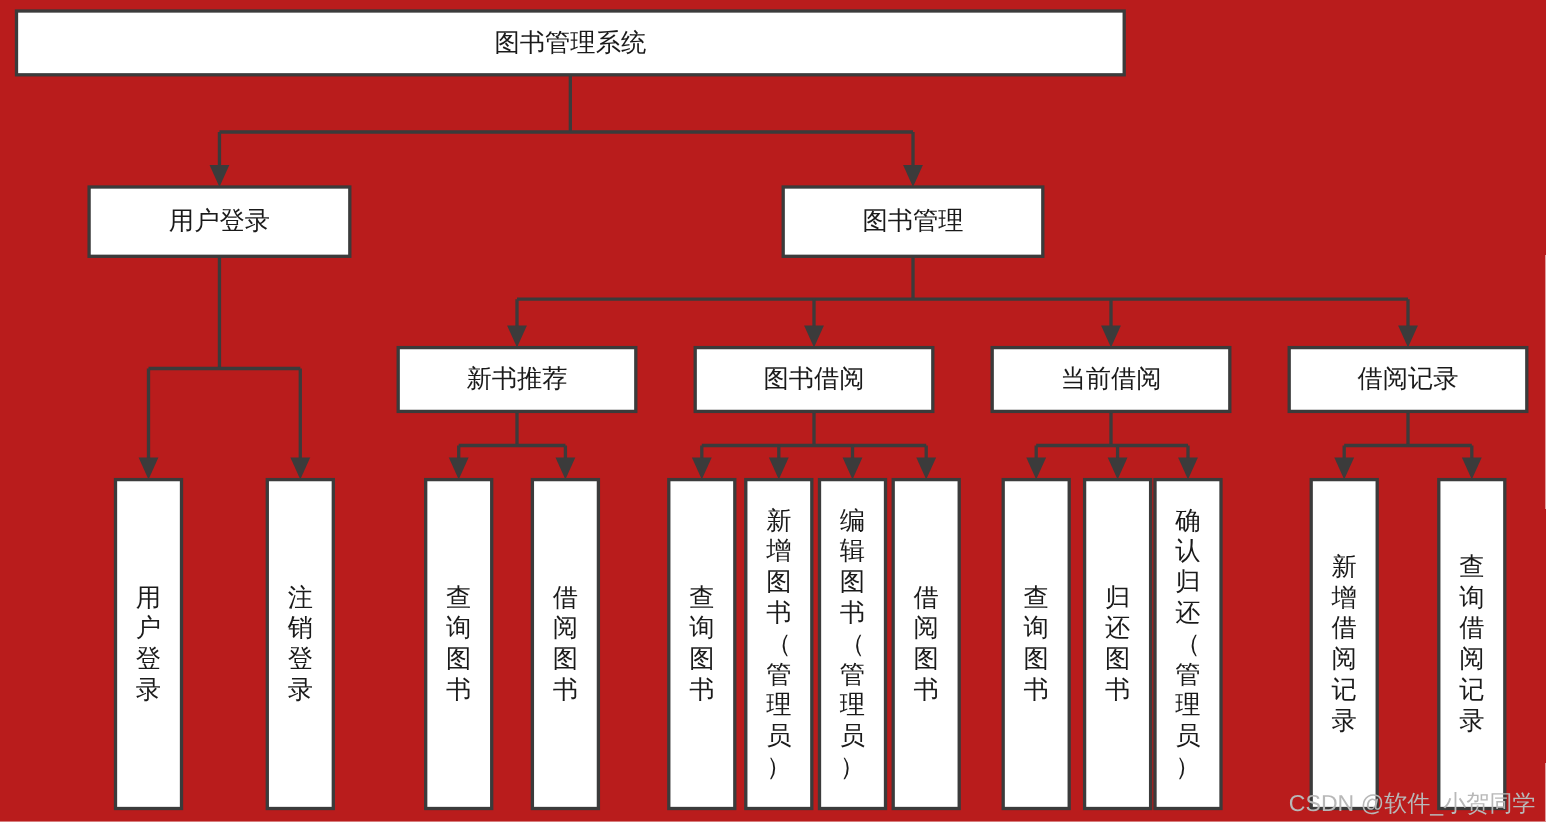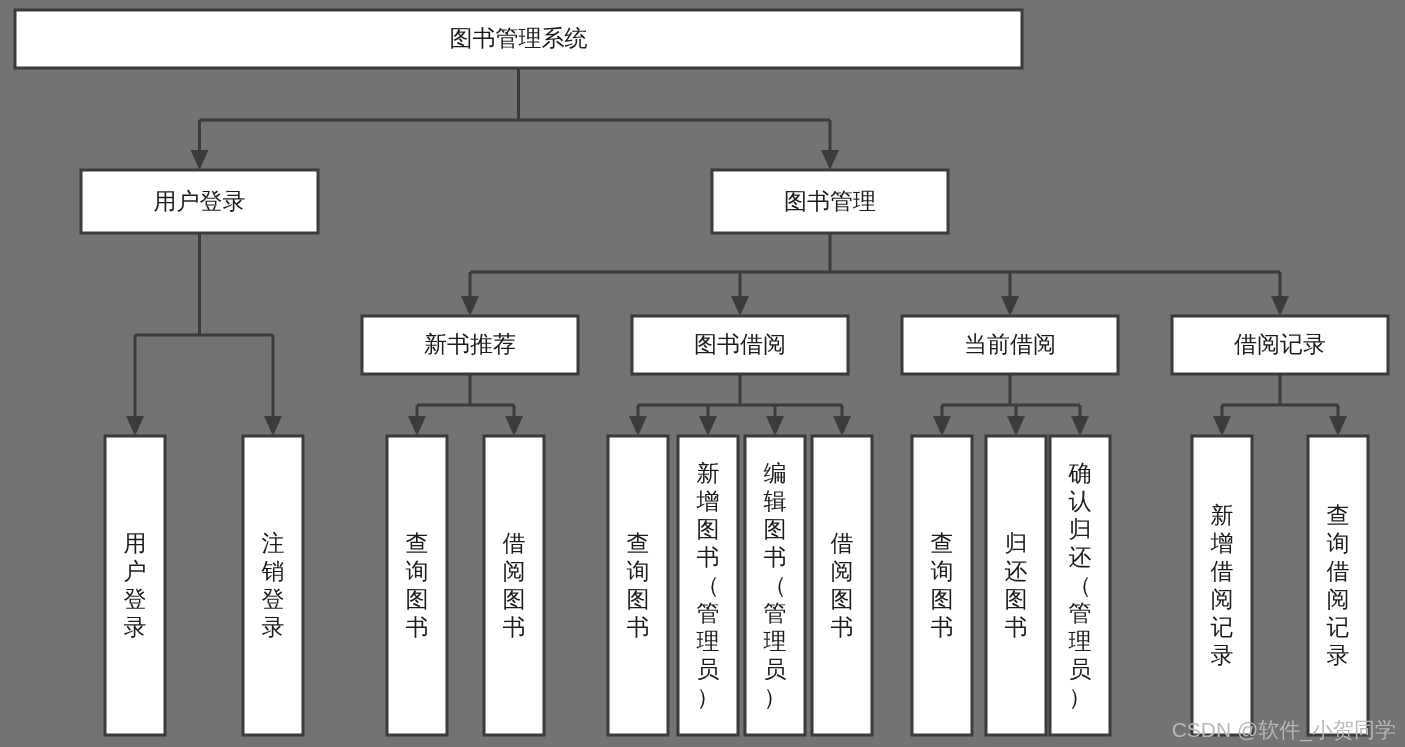--- a/index.html
+++ b/index.html
@@ -8,21 +8,21 @@
     padding: 0;
     background: #ffffff;
   }
   body {
     font-family: "Liberation Sans", "DejaVu Sans", sans-serif;
   }
   #diagram-root {
     position: relative;
     width: 1405px;
     height: 747px;
-    background: #737373;
+    background: #b91c1c;
     overflow: hidden;
   }
   svg.diagram-canvas {
     position: absolute;
     left: 0;
     top: 0;
     width: 1405px;
     height: 747px;
     display: block;
   }

